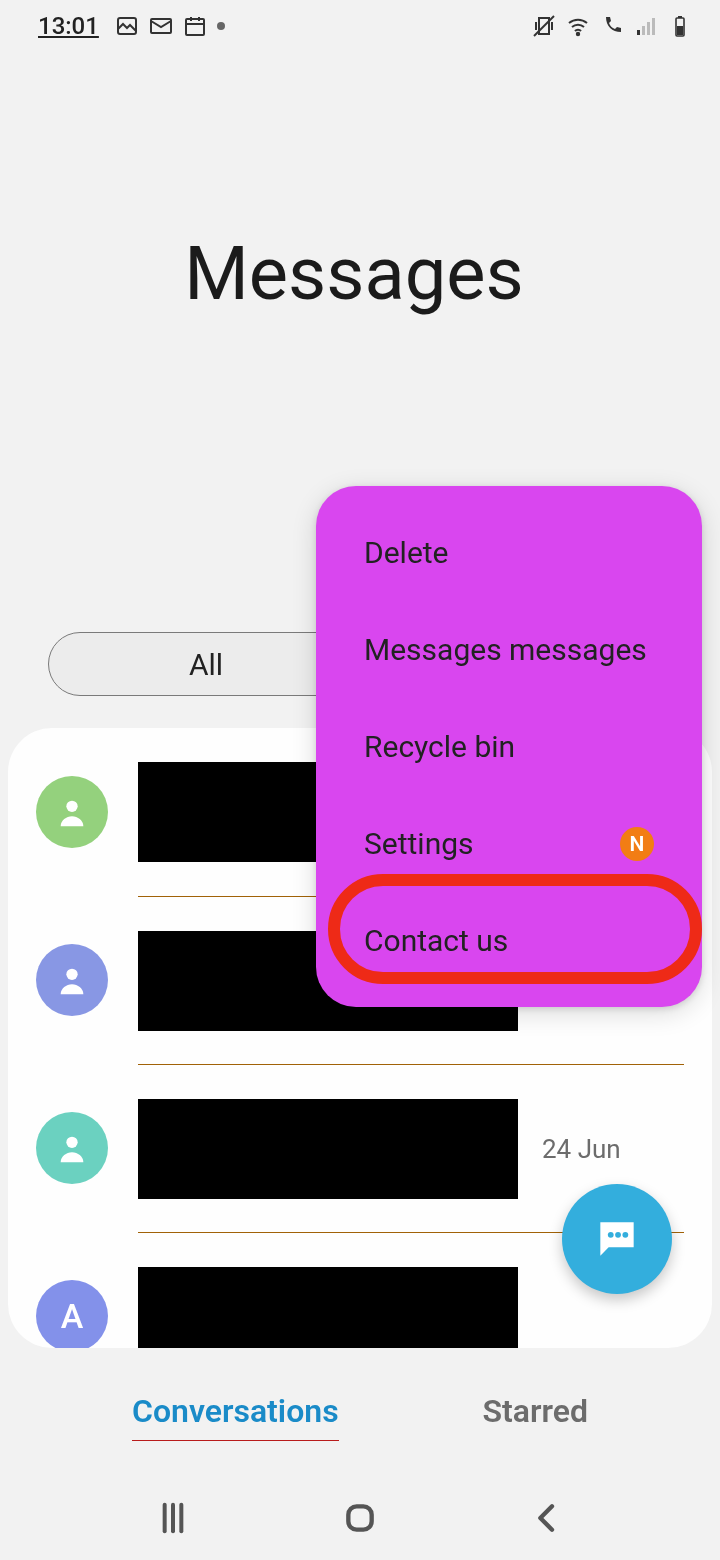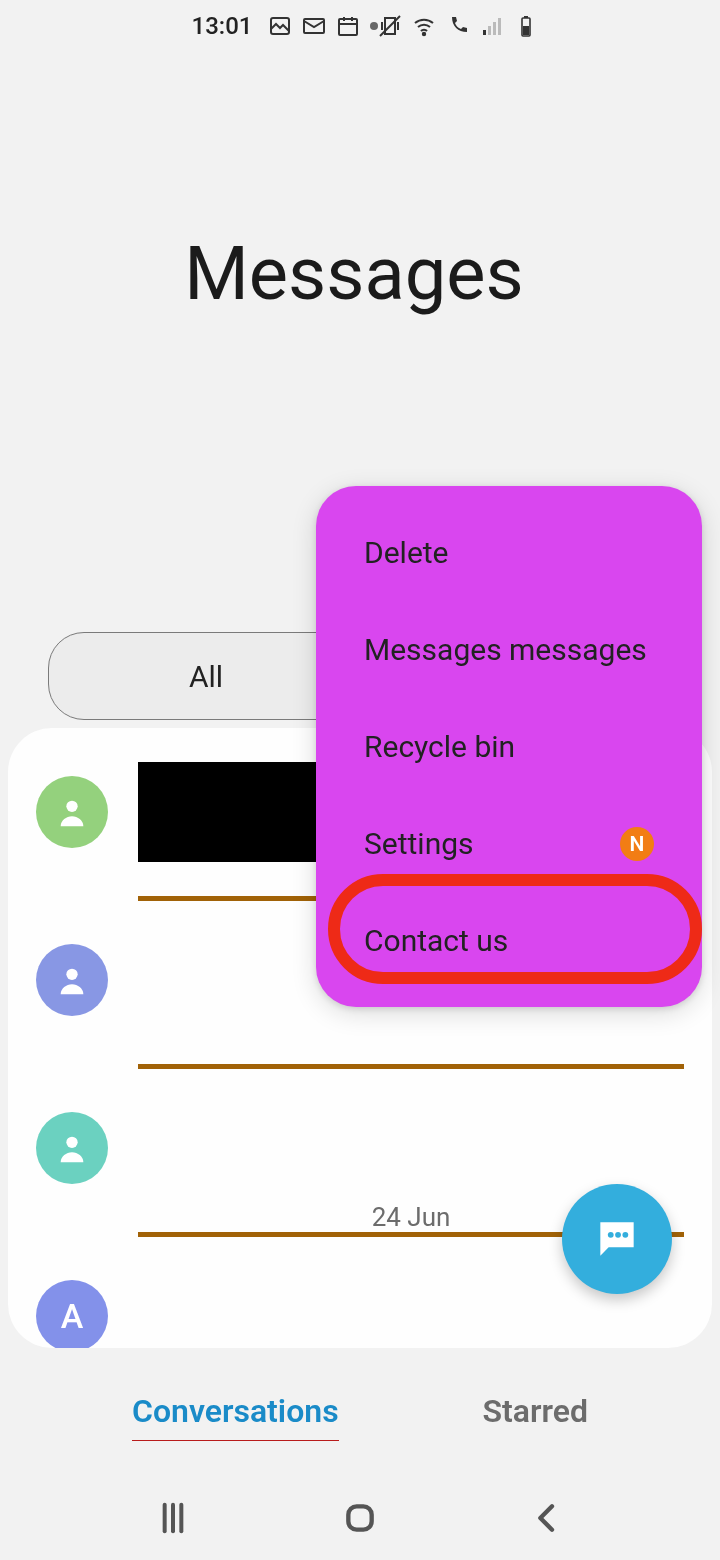--- a/index.html
+++ b/index.html
@@ -12,25 +12,26 @@
     position: relative;
   }
 
   
   .status-bar {
     position: absolute;
     top: 0; left: 0; right: 0;
     height: 52px;
     display: flex;
     align-items: center;
-    justify-content: center;
+    justify-content: space-between;
     padding: 0 28px 0 38px;
     font-size: 24px;
     font-weight: 500;
     color: #222;
+    text-decoration: underline;
   }
   .status-left, .status-right {
     display: flex;
     align-items: center;
     gap: 10px;
   }
   .status-left .time { margin-right: 6px; }
   .stat-icon { width: 24px; height: 24px; }
   .dot { width: 8px; height: 8px; border-radius: 50%; background: #666; }
 
@@ -51,21 +52,21 @@
     top: 632px;
     left: 48px;
     right: 48px;
     display: flex;
     gap: 18px;
   }
   .chip {
     border: 1.5px solid #7a7a7a;
     background: #ececec;
     border-radius: 36px;
-    height: 88px;
+    height: 64px;
     display: flex;
     align-items: center;
     justify-content: center;
     font-size: 30px;
     color: #222;
     flex: 1;
     max-width: 316px;
   }
 
   
@@ -79,21 +80,21 @@
     padding: 0 28px;
     height: 620px;
     overflow: hidden;
   }
   .conv-row {
     display: flex;
     align-items: center;
     height: 168px;
     gap: 30px;
   }
-  .conv-row + .conv-row .conv-main { border-top: 5px solid #a16207; flex-direction: column; }
+  .conv-row + .conv-row .conv-main { border-top: 1px solid #a16207; }
   .avatar {
     width: 72px; height: 72px;
     border-radius: 50%;
     display: flex;
     align-items: center;
     justify-content: center;
     color: #fff;
     font-size: 34px;
     font-weight: 500;
     flex-shrink: 0;

